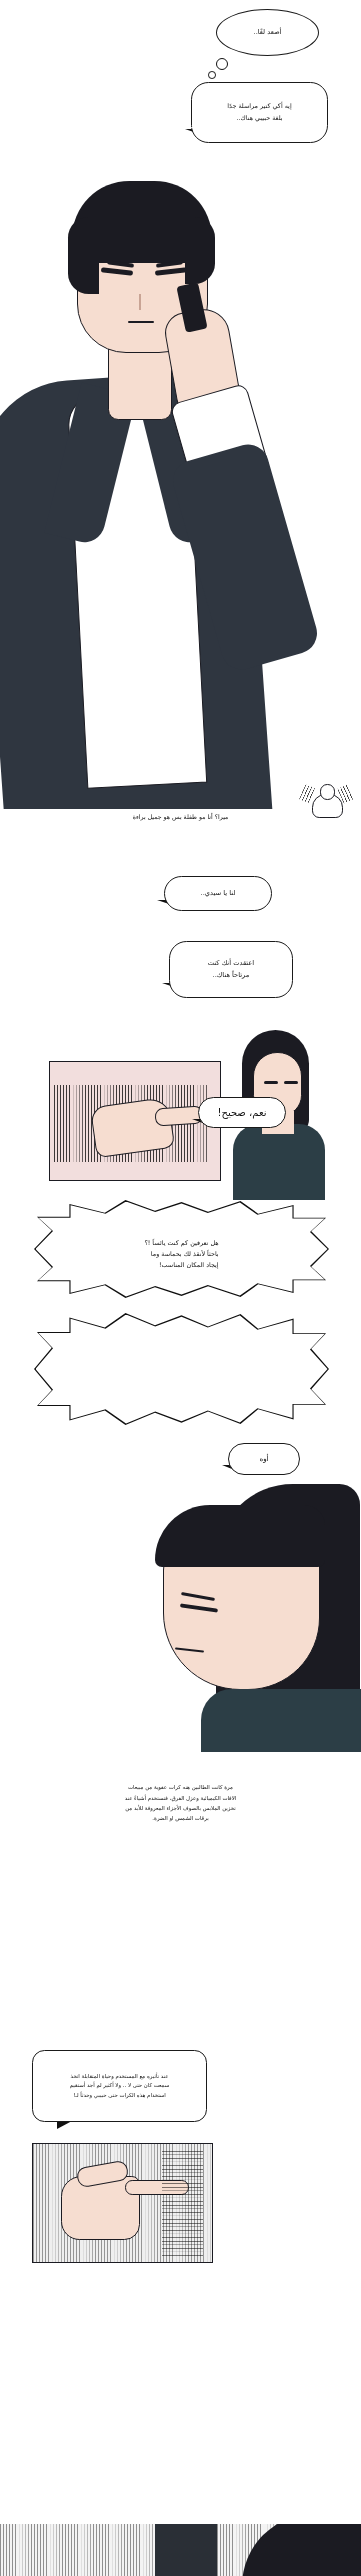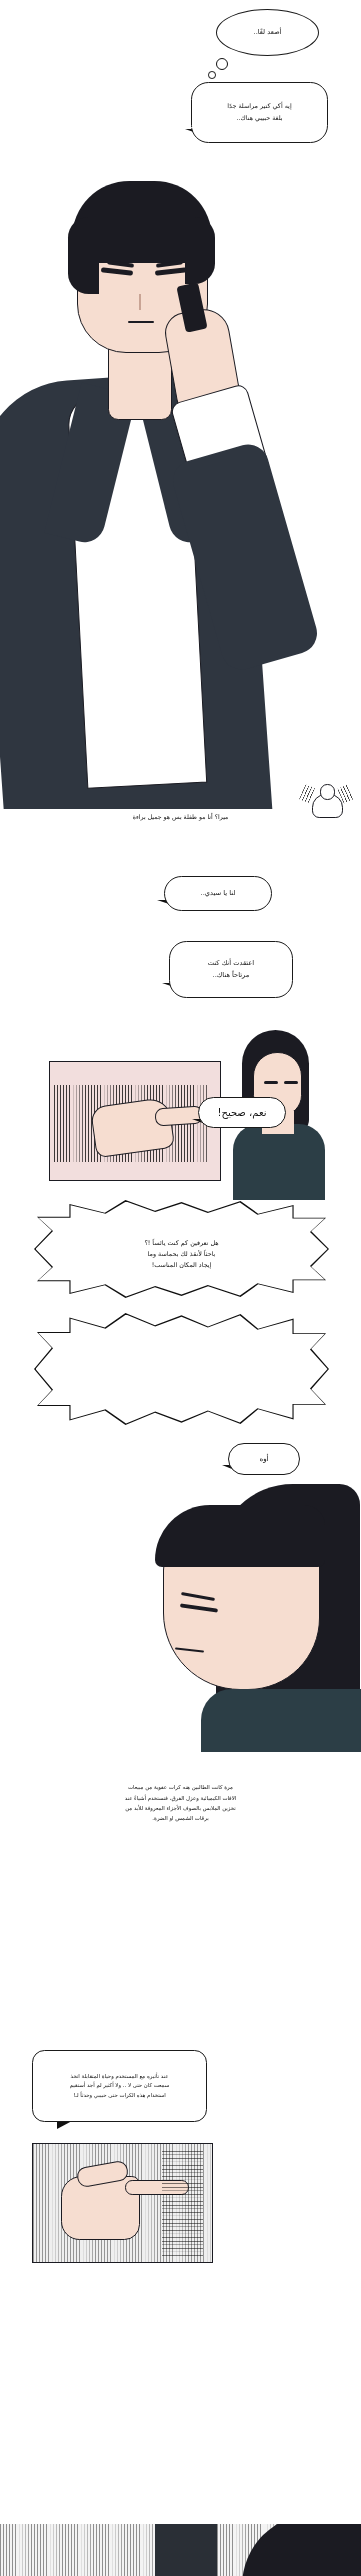--- a/index.html
+++ b/index.html
@@ -224,21 +224,21 @@
   </div>
 
   <div class="bubble" style="left:198px;top:1097px;width:88px;height:31px;font-size:10px;">
     <span class="txt">نعم، صحيح!</span>
   </div>
   <div style="position:absolute;left:192px;top:1119px;width:0;height:0;border-top:6.2px solid #111;border-left:16.5px solid transparent;z-index:29;"></div>
 
   <div class="shout" style="left:34px;top:1200px;width:295px;height:98px;font-size:6.4px;">
     <div class="spiky"></div>
     <div class="spiky-fill"></div>
-    <div class="inner" style="white-space:pre-line;">
+    <div class="inner" style="white-space:pre-line;text-align:right;">
       <span>هل تعرفين كم كنت يائساً !؟
 باحثاً لأنقذ لك بحماسة وما
 إيجاد المكان المناسب!</span>
     </div>
   </div>
 
   <div class="shout" style="left:34px;top:1313px;width:295px;height:112px;font-size:6.7px;">
     <div class="spiky"></div>
     <div class="spiky-fill"></div>
   </div>

